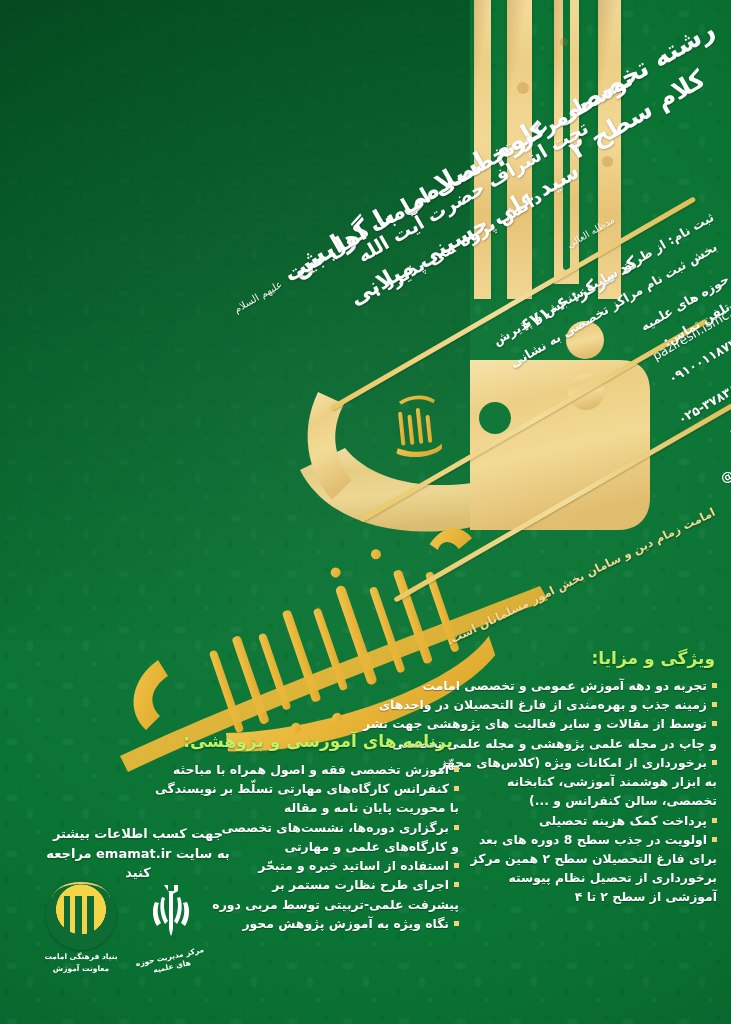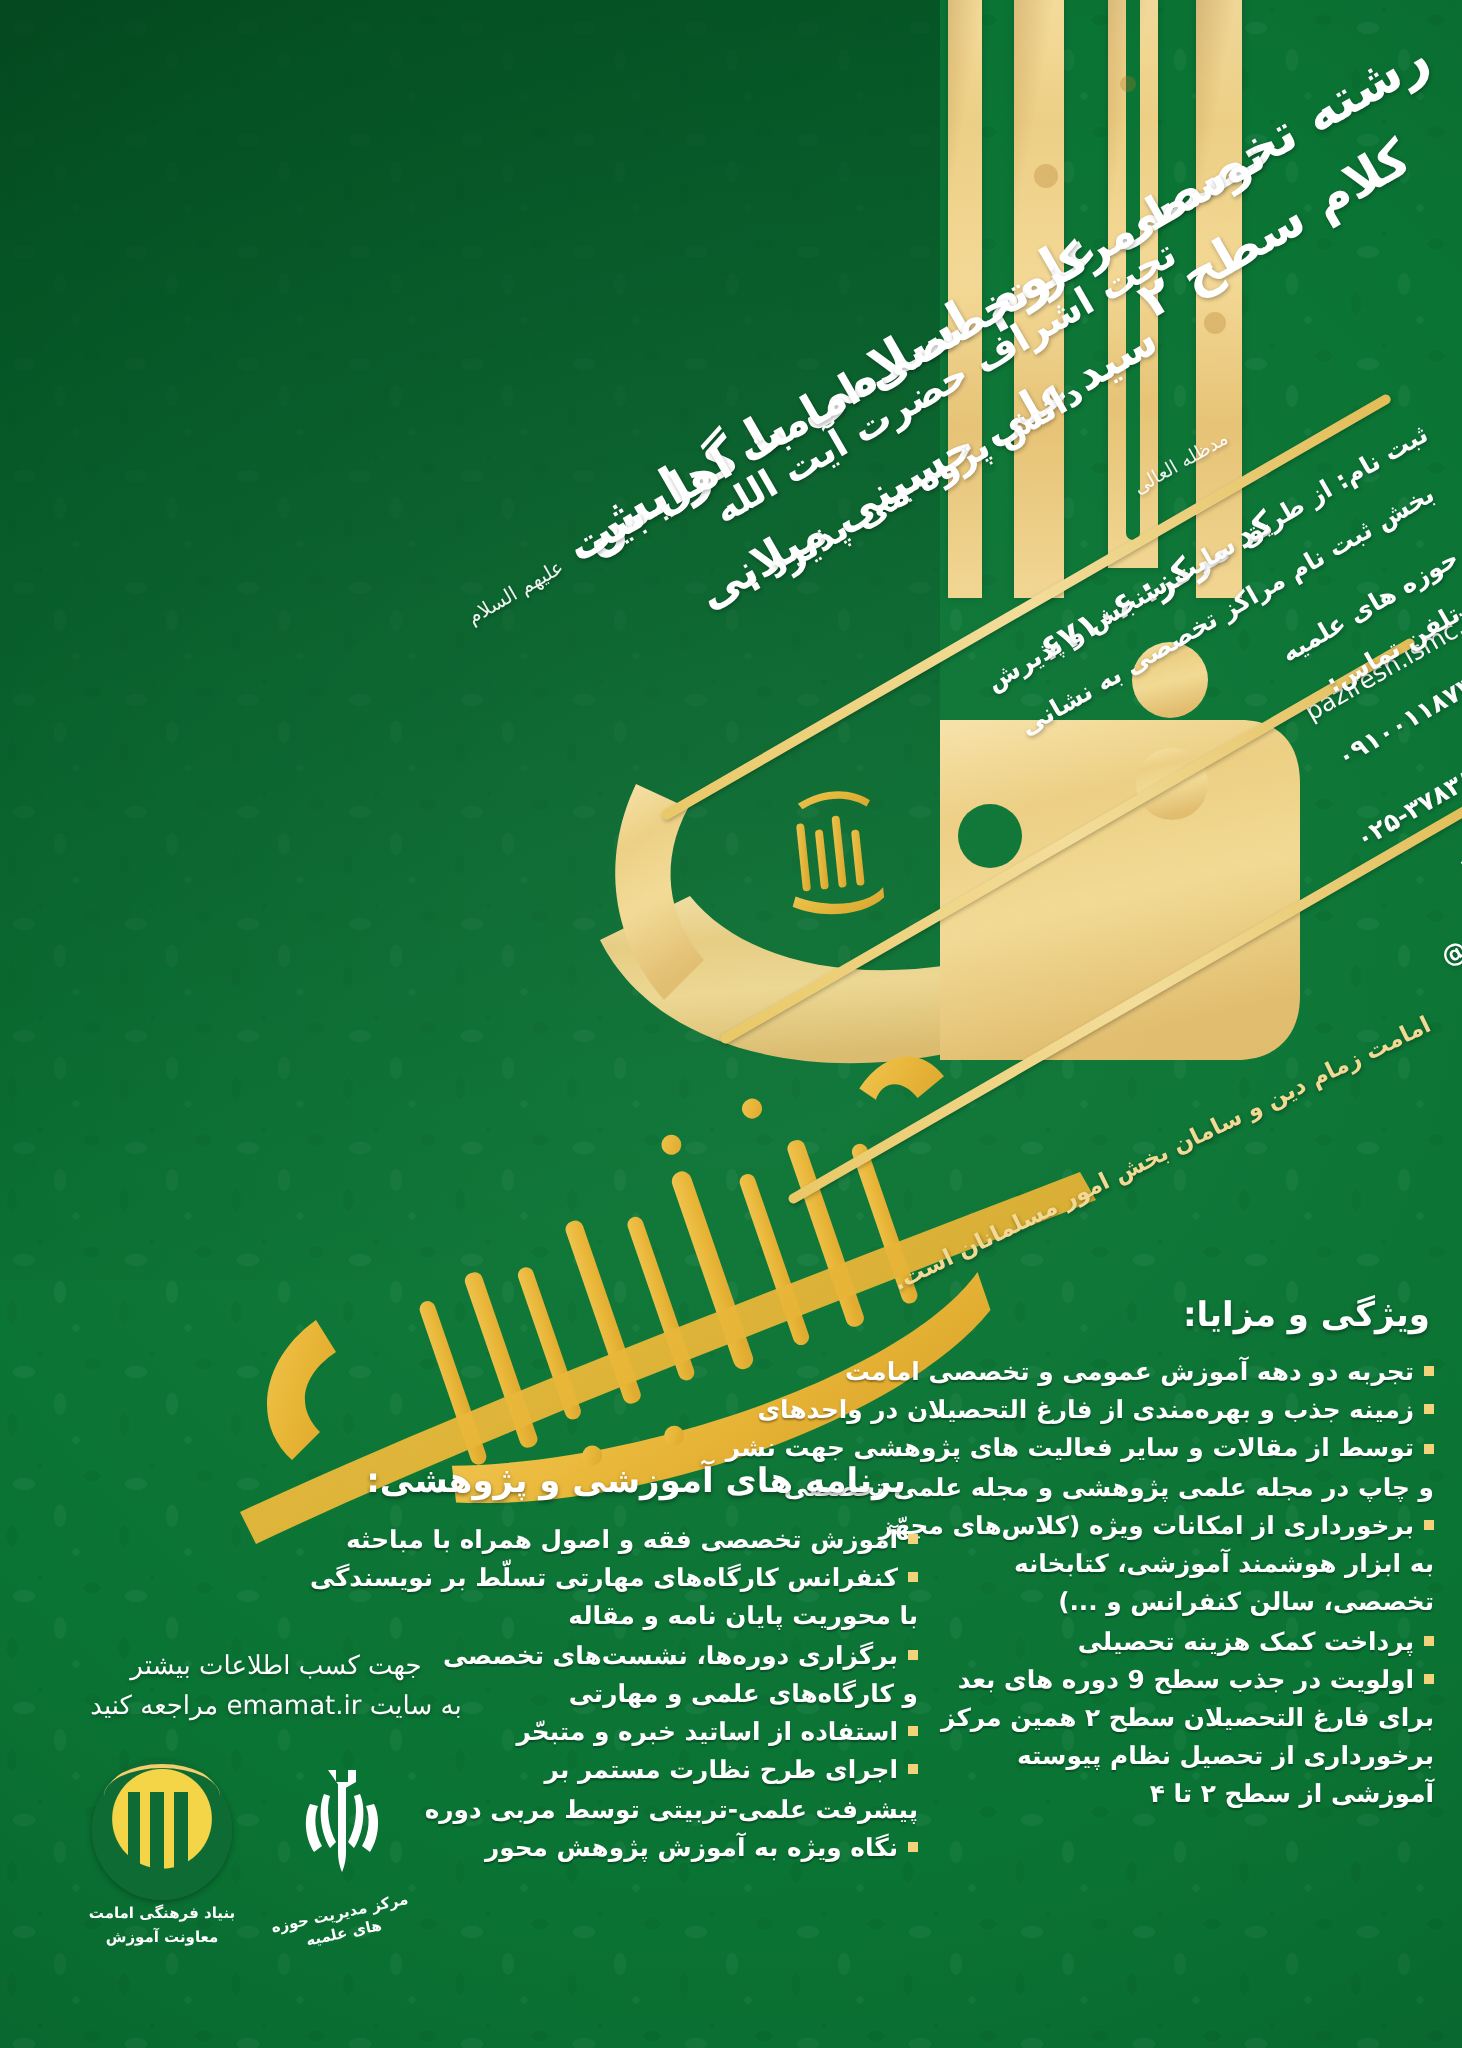--- a/index.html
+++ b/index.html
@@ -99,21 +99,21 @@
     position:absolute; right:20px; top:505px;
     transform:rotate(-26deg); transform-origin:100% 0;
     direction:rtl; white-space:nowrap;
     color:#f2d994; font-size:11.5px; font-weight:bold;
     text-shadow:0 1px 2px rgba(0,0,0,.35);
   }
 
   
   .sec-head {
     position:absolute; direction:rtl; white-space:nowrap;
-    color:#ffffff; font-size:17px; font-weight:bold;
+    color:#bef264; font-size:17px; font-weight:bold;
     text-shadow:0 1px 2px rgba(0,0,0,.45);
   }
   .sec-head.right { right:16px; top:648px; }
   .sec-head.left  { right:278px; top:731px; }
 
   
   .list { position:absolute; direction:rtl; }
   .list.right { right:14px; top:676px; width:360px; text-align:right; }
   .list.left  { right:272px; top:760px; width:310px; text-align:right; }
 
@@ -122,21 +122,21 @@
   .li .bullet {
     display:inline-block; width:5px; height:5px; background:#f3d37a;
     vertical-align:middle; margin-left:5px; margin-bottom:2px;
   }
   .li .cont { display:block; }
 
   
   .more-info {
     position:absolute; right:488px; top:824px; width:210px;
     direction:rtl; text-align:center;
-    color:#ffffff; font-size:13px; font-weight:normal; line-height:1.5;
+    color:#ffffff; font-size:13px; font-weight:bold; line-height:1.5;
     text-shadow:0 1px 2px rgba(0,0,0,.35);
   }
   .more-info .site { color:#ffffff; }
 
   
   .logos { position:absolute; right:500px; top:880px; width:200px; height:110px; }
   .logo-box { position:absolute; text-align:center; }
   .logo-iran { right:18px; top:2px; width:84px; }
   .logo-emamat{ right:104px; top:0px; width:92px; }
 
@@ -339,21 +339,21 @@
     </div>
     <div class="li">
       <span class="bullet"></span><span>برخورداری از امکانات ویژه (کلاس‌های مجهّز</span>
       <span class="cont">به ابزار هوشمند آموزشی، کتابخانه</span>
       <span class="cont">تخصصی، سالن کنفرانس و ...)</span>
     </div>
     <div class="li">
       <span class="bullet"></span><span>پرداخت کمک هزینه تحصیلی</span>
     </div>
     <div class="li">
-      <span class="bullet"></span><span>اولویت در جذب سطح 9 دوره های بعد</span>
+      <span class="bullet"></span><span>اولویت در جذب سطح 8 دوره های بعد</span>
       <span class="cont">برای فارغ التحصیلان سطح ۲ همین مرکز</span>
       <span class="cont">برخورداری از تحصیل نظام پیوسته</span>
       <span class="cont">آموزشی از سطح ۲ تا ۴</span>
     </div>
   </div>
 
   <div class="sec-head left">
     <span>برنامه های آموزشی و پژوهشی:</span>
   </div>
   <div class="list left">

